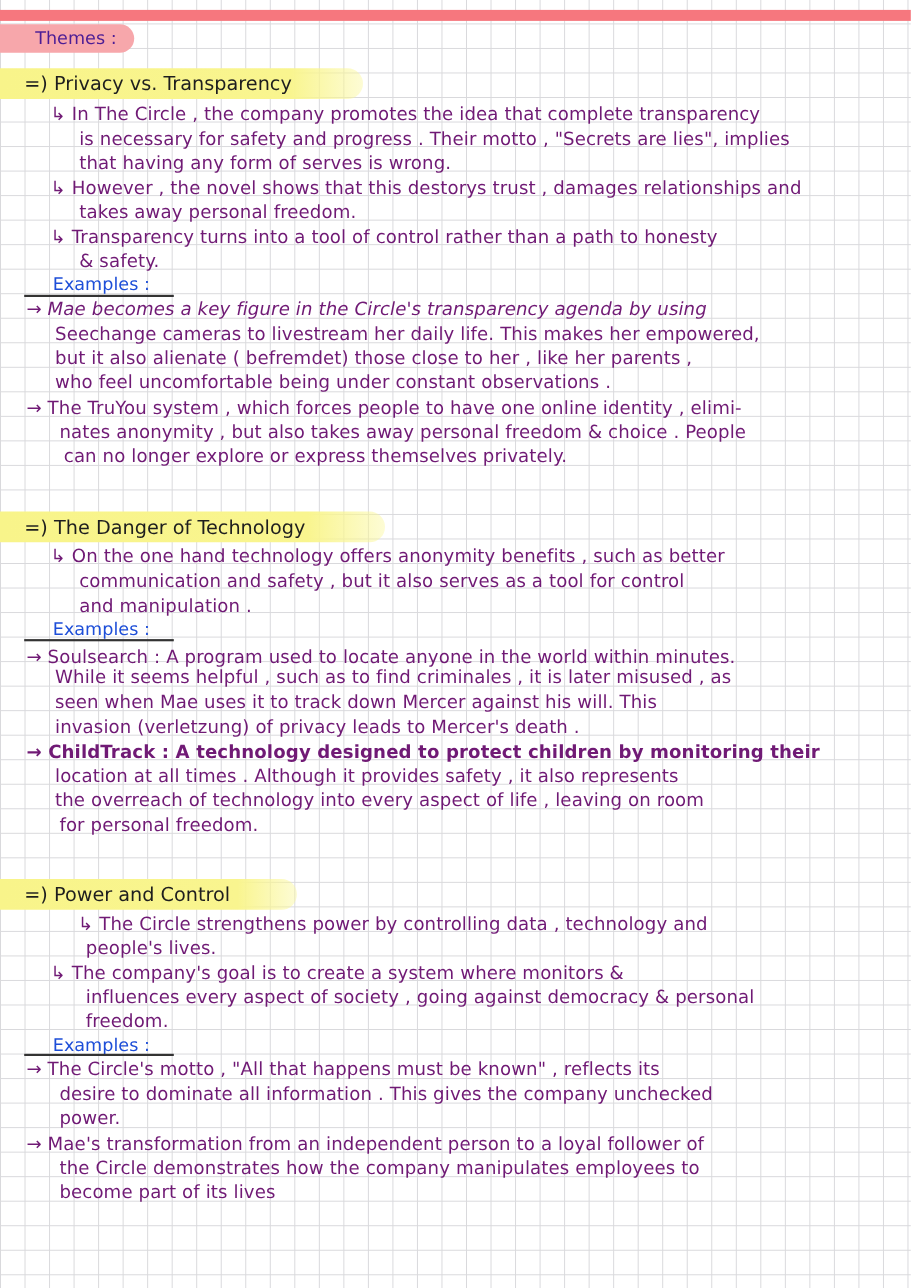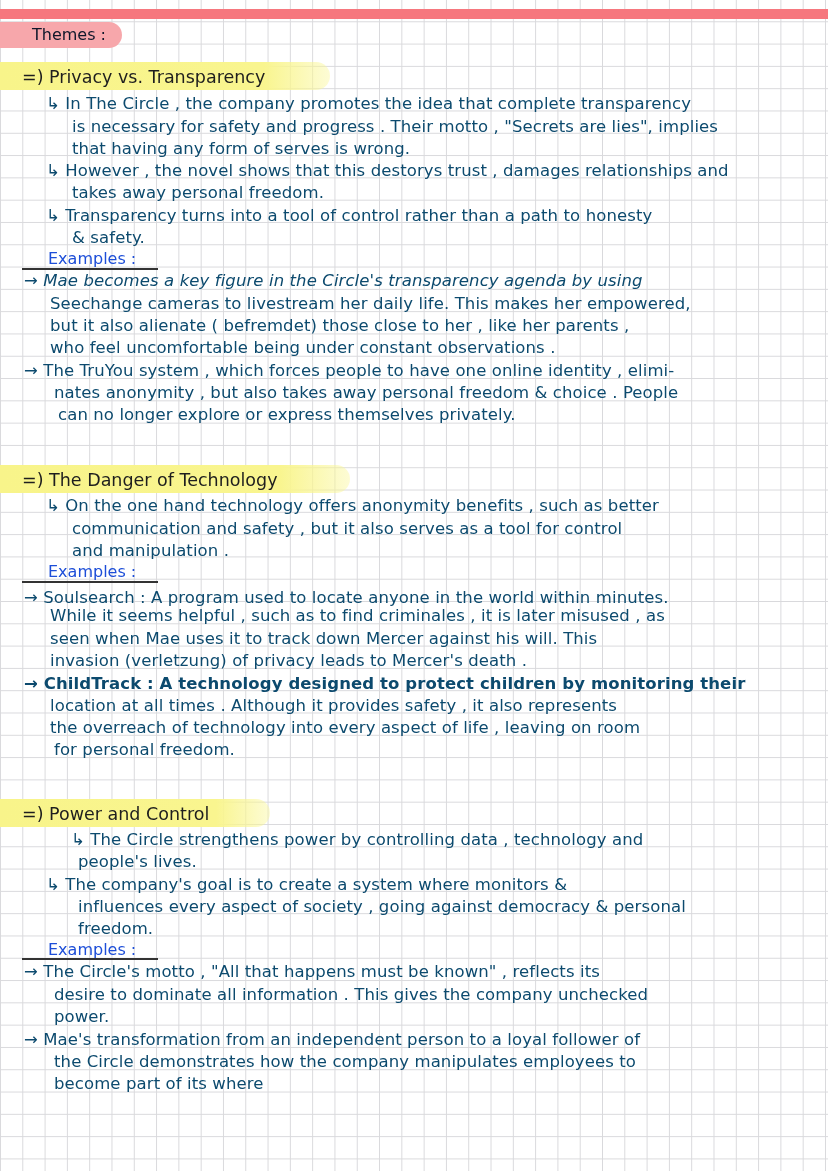--- a/index.html
+++ b/index.html
@@ -16,32 +16,32 @@
   }
   .topbar {
     position: absolute; left: 0; top: 9px; width: 828px; height: 10px;
     background: #f6777e;
   }
   .pill {
     position: absolute; left: 0; top: 22px; width: 122px; height: 26px;
     background: #f7a7ab; border-radius: 0 14px 14px 0;
   }
   .pill span {
-    position: absolute; left: 32px; top: 3px; font-size: 16px; color: #0f172a;
+    position: absolute; left: 32px; top: 3px; font-size: 16px; color: #4c1d95;
   }
   .hl {
     position: absolute; left: 0; height: 28px;
     background: linear-gradient(to right, #f8f48a 0%, #f9f58f 80%, rgba(250,247,150,0.4) 100%);
     border-radius: 0 16px 16px 0;
   }
   .heading {
     position: absolute; left: 22px; font-size: 17.5px; color: #1e1e1e; white-space: nowrap;
   }
   .line {
-    position: absolute; font-size: 16.5px; color: #0c4a6e; white-space: nowrap; letter-spacing: 0.1px;
+    position: absolute; font-size: 16.5px; color: #701a75; white-space: nowrap; letter-spacing: 0.1px;
   }
   .ex-label {
     position: absolute; left: 48px; font-size: 16px; color: #1d4ed8;
   }
   .ex-rule {
     position: absolute; left: 22px; width: 136px; height: 1.5px; background: #333;
   }
 </style>
 </head>
 <body>
@@ -102,13 +102,13 @@
 <div class="line" style="left:78px;top:919px;">freedom.</div>
 
 <div class="ex-label" style="top:940px;">Examples :</div>
 <div class="ex-rule" style="top:958px;"></div>
 
 <div class="line" style="left:24px;top:962px;">→ The Circle's motto , "All that happens must be known" , reflects its</div>
 <div class="line" style="left:54px;top:985px;">desire to dominate all information . This gives the company unchecked</div>
 <div class="line" style="left:54px;top:1007px;">power.</div>
 <div class="line" style="left:24px;top:1030px;">→ Mae's transformation from an independent person to a loyal follower of</div>
 <div class="line" style="left:54px;top:1052px;">the Circle demonstrates how the company manipulates employees to</div>
-<div class="line" style="left:54px;top:1074px;">become part of its where</div>
+<div class="line" style="left:54px;top:1074px;">become part of its lives</div>
 
 </body></html>

